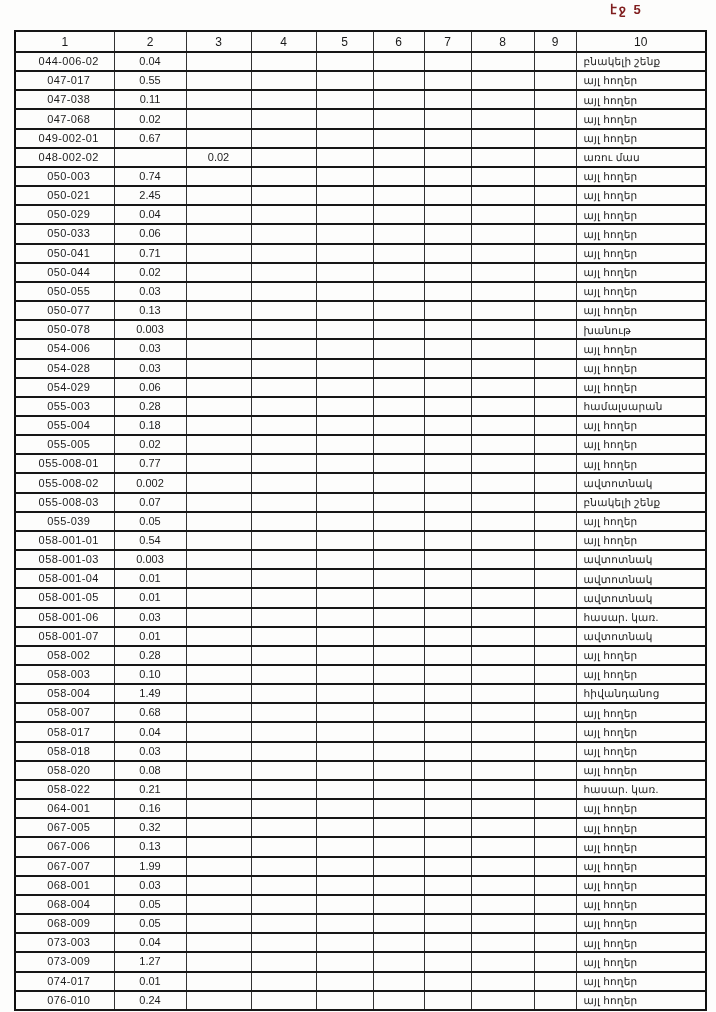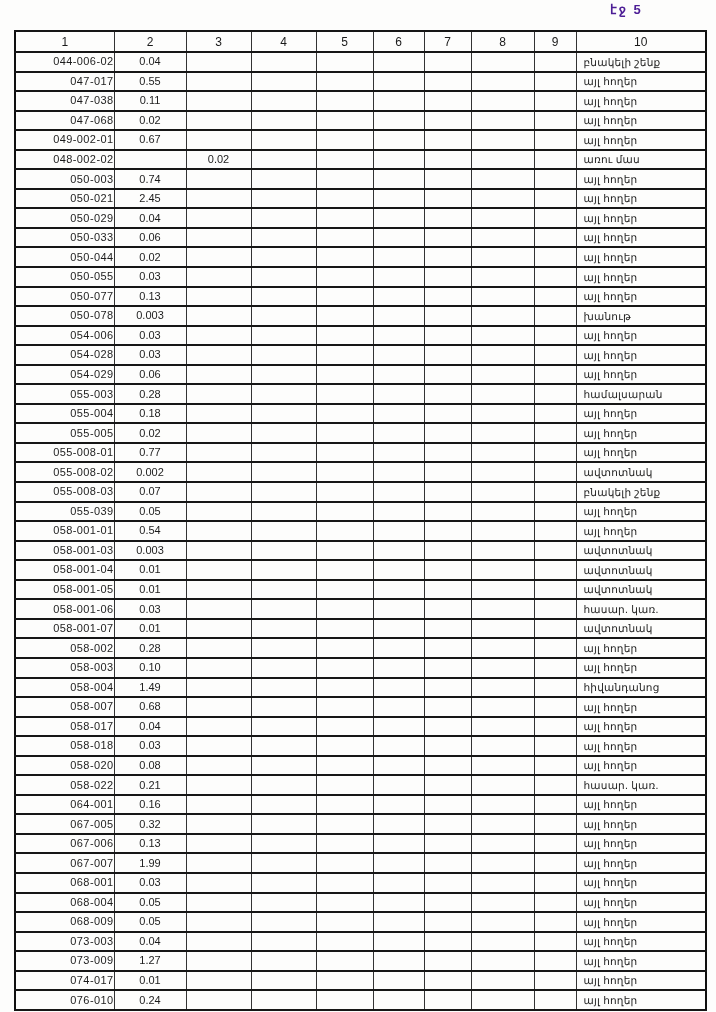--- a/index.html
+++ b/index.html
@@ -10,21 +10,21 @@
     color:#1c1c1c;
     position:relative;
     overflow:hidden;
   }
   .page-label{
     position:absolute;
     top:2px;left:610px;
     font-size:13px;
     font-weight:bold;
     letter-spacing:2px;
-    color:#4c1d95;
+    color:#7f1d1d;
   }
   table.scan-table{
     position:absolute;
     left:14px;top:30px;
     width:692px;height:981px;
     border-collapse:collapse;
     table-layout:fixed;
     border:2px solid #0f0f0f;
   }
   th,td{
@@ -40,21 +40,21 @@
     line-height:1;
   }
   thead th{
     font-weight:normal;
     font-size:12px;
     text-align:center;
     color:#1a1a1a;
     height:19px;
   }
   td.c0{
-    text-align:right;
+    text-align:center;
     padding-left:8px;
     letter-spacing:0.4px;
   }
   td.c1,td.c2{
     text-align:center;
   }
   td.c9{
     text-align:left;
     padding-left:7px;
     font-size:10.5px;
@@ -208,20 +208,32 @@
         <td class="c2"></td>
         <td class="c3"></td>
         <td class="c4"></td>
         <td class="c5"></td>
         <td class="c6"></td>
         <td class="c7"></td>
         <td class="c8"></td>
         <td class="c9">այլ հողեր</td>
       </tr>
       <tr>
+        <td class="c0">050-041</td>
+        <td class="c1">0.71</td>
+        <td class="c2"></td>
+        <td class="c3"></td>
+        <td class="c4"></td>
+        <td class="c5"></td>
+        <td class="c6"></td>
+        <td class="c7"></td>
+        <td class="c8"></td>
+        <td class="c9">այլ հողեր</td>
+      </tr>
+      <tr>
         <td class="c0">050-044</td>
         <td class="c1">0.02</td>
         <td class="c2"></td>
         <td class="c3"></td>
         <td class="c4"></td>
         <td class="c5"></td>
         <td class="c6"></td>
         <td class="c7"></td>
         <td class="c8"></td>
         <td class="c9">այլ հողեր</td>

